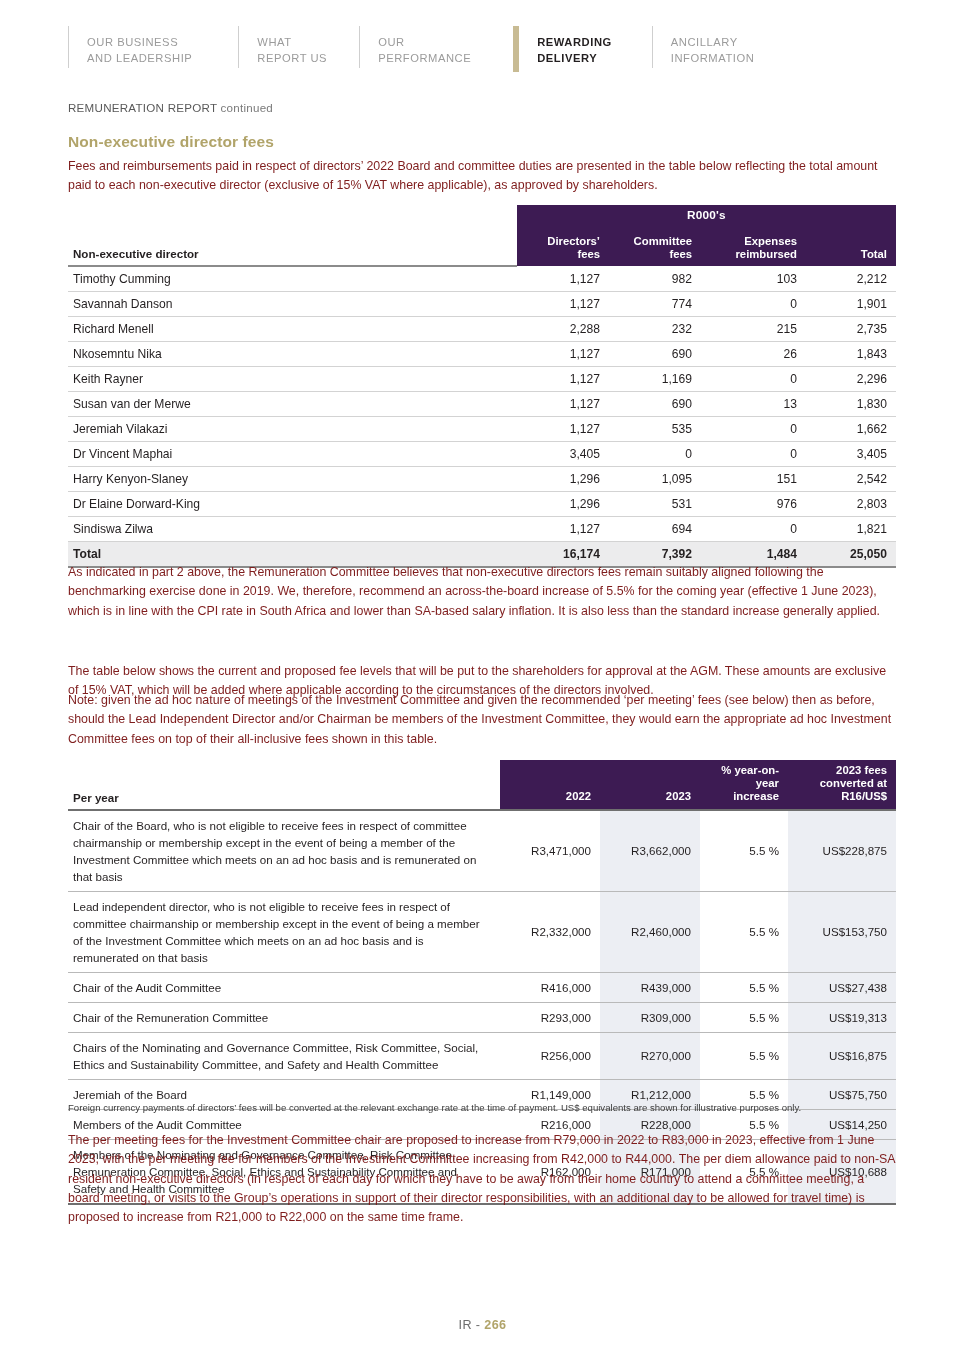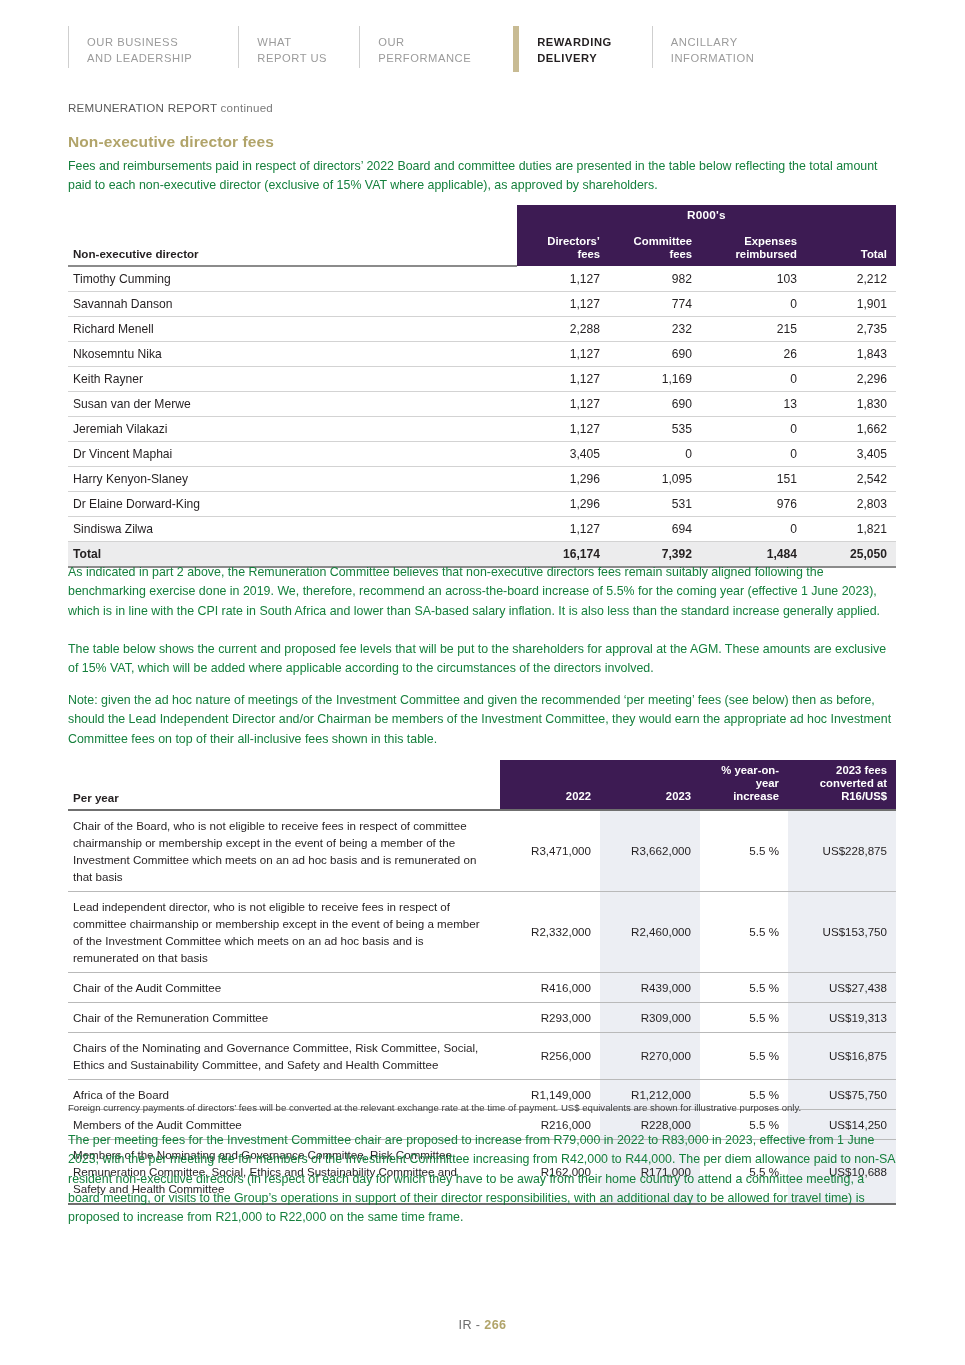--- a/index.html
+++ b/index.html
@@ -86,26 +86,26 @@
     color: #b1a46a;
   }
 
   
   .para {
     position: absolute;
     left: 68px;
     width: 828px;
     font-size: 12.4px;
     line-height: 19.3px;
-    color: #15803d;
+    color: #7f1d1d;
     text-align: left;
   }
   #para-intro { top: 157px; }
   #para-a { top: 563px; }
-  #para-b { top: 640px; }
+  #para-b { top: 662px; }
   #para-c { top: 691px; }
   #para-final { top: 1131px; }
 
   .footnote {
     position: absolute;
     left: 68px;
     width: 830px;
     top: 1101px;
     font-size: 9.6px;
     line-height: 13px;
@@ -453,21 +453,21 @@
         <td class="v shade">US$19,313</td>
       </tr>
       <tr>
         <td class="desc">Chairs of the Nominating and Governance Committee, Risk Committee, Social, Ethics and Sustainability Committee, and Safety and Health Committee</td>
         <td class="v">R256,000</td>
         <td class="v shade">R270,000</td>
         <td class="v">5.5 %</td>
         <td class="v shade">US$16,875</td>
       </tr>
       <tr>
-        <td class="desc">Africa of the Board</td>
+        <td class="desc">Jeremiah of the Board</td>
         <td class="v">R1,149,000</td>
         <td class="v shade">R1,212,000</td>
         <td class="v">5.5 %</td>
         <td class="v shade">US$75,750</td>
       </tr>
       <tr>
         <td class="desc">Members of the Audit Committee</td>
         <td class="v">R216,000</td>
         <td class="v shade">R228,000</td>
         <td class="v">5.5 %</td>

